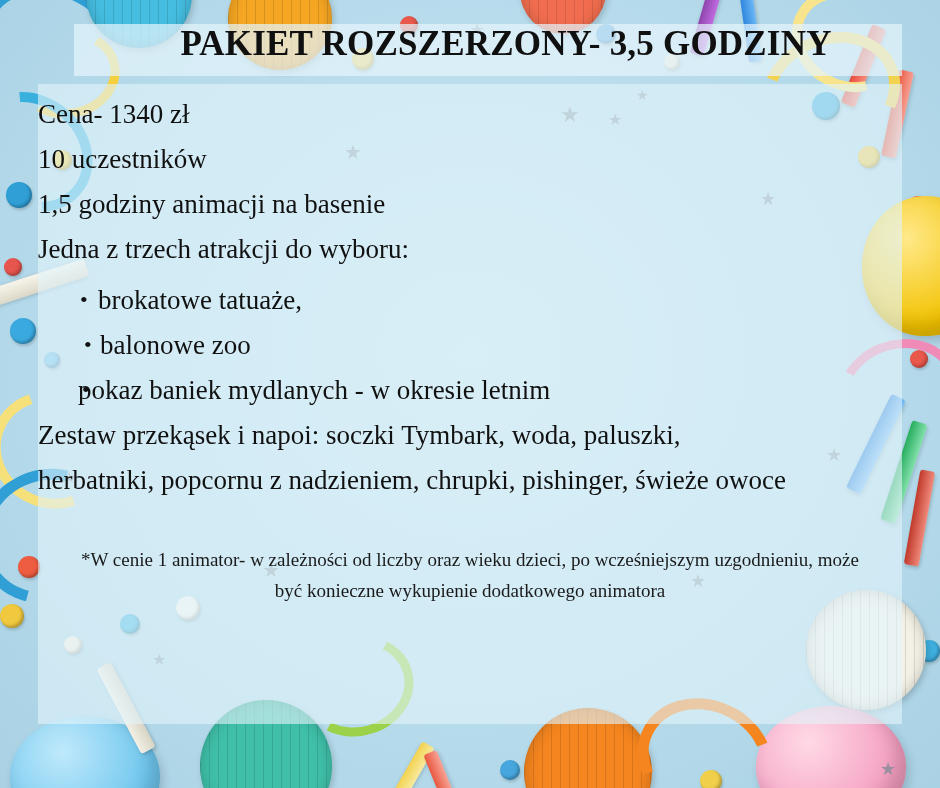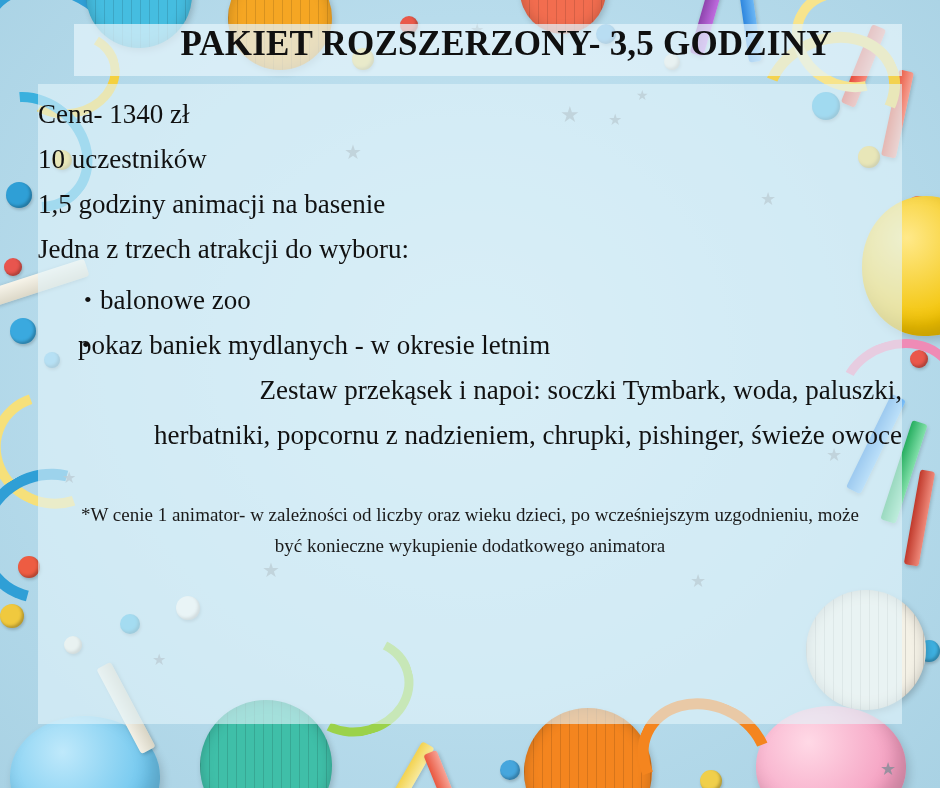--- a/index.html
+++ b/index.html
@@ -136,21 +136,21 @@
     top: -1px;
     font-size: 22px;
     color: #111;
   }
   ul.options li.indent-2 { padding-left: 62px; }
   ul.options li.indent-2::before { left: 46px; }
   ul.options li.indent-3 { padding-left: 40px; }
   ul.options li.indent-3::before { left: 44px; }
 
   .line.popcorn { text-align: center; }
-  .line.snacks1, .line.snacks2 { text-align: right; }
+  .line.snacks1, .line.snacks2 { text-align: left; }
 
   #footnote {
     margin-top: 41px;
     text-align: center;
     font-size: 19px;
     line-height: 31px;
     color: #1a1a1a;
     padding: 0 42px;
   }
 </style>
@@ -249,20 +249,21 @@
   </div>
 
   <div id="content">
 
     <div class="line">Cena- 1340 zł</div>
     <div class="line">10 uczestników</div>
     <div class="line">1,5 godziny animacji na basenie</div>
     <div class="line">Jedna z trzech atrakcji do wyboru:</div>
 
     <ul class="options">
+      <li class="indent-1">brokatowe tatuaże,</li>
       <li class="indent-2">balonowe zoo</li>
       <li class="indent-3">pokaz baniek mydlanych - w okresie letnim</li>
     </ul>
 
     <div class="line snacks1">Zestaw przekąsek i napoi: soczki Tymbark, woda, paluszki,</div>
     <div class="line snacks2">herbatniki, popcornu z nadzieniem, chrupki, pishinger, świeże owoce</div>
 
     <div id="footnote">*W cenie 1 animator- w zależności od liczby oraz wieku dzieci, po wcześniejszym uzgodnieniu, może być konieczne wykupienie dodatkowego animatora</div>
   </div>
 

